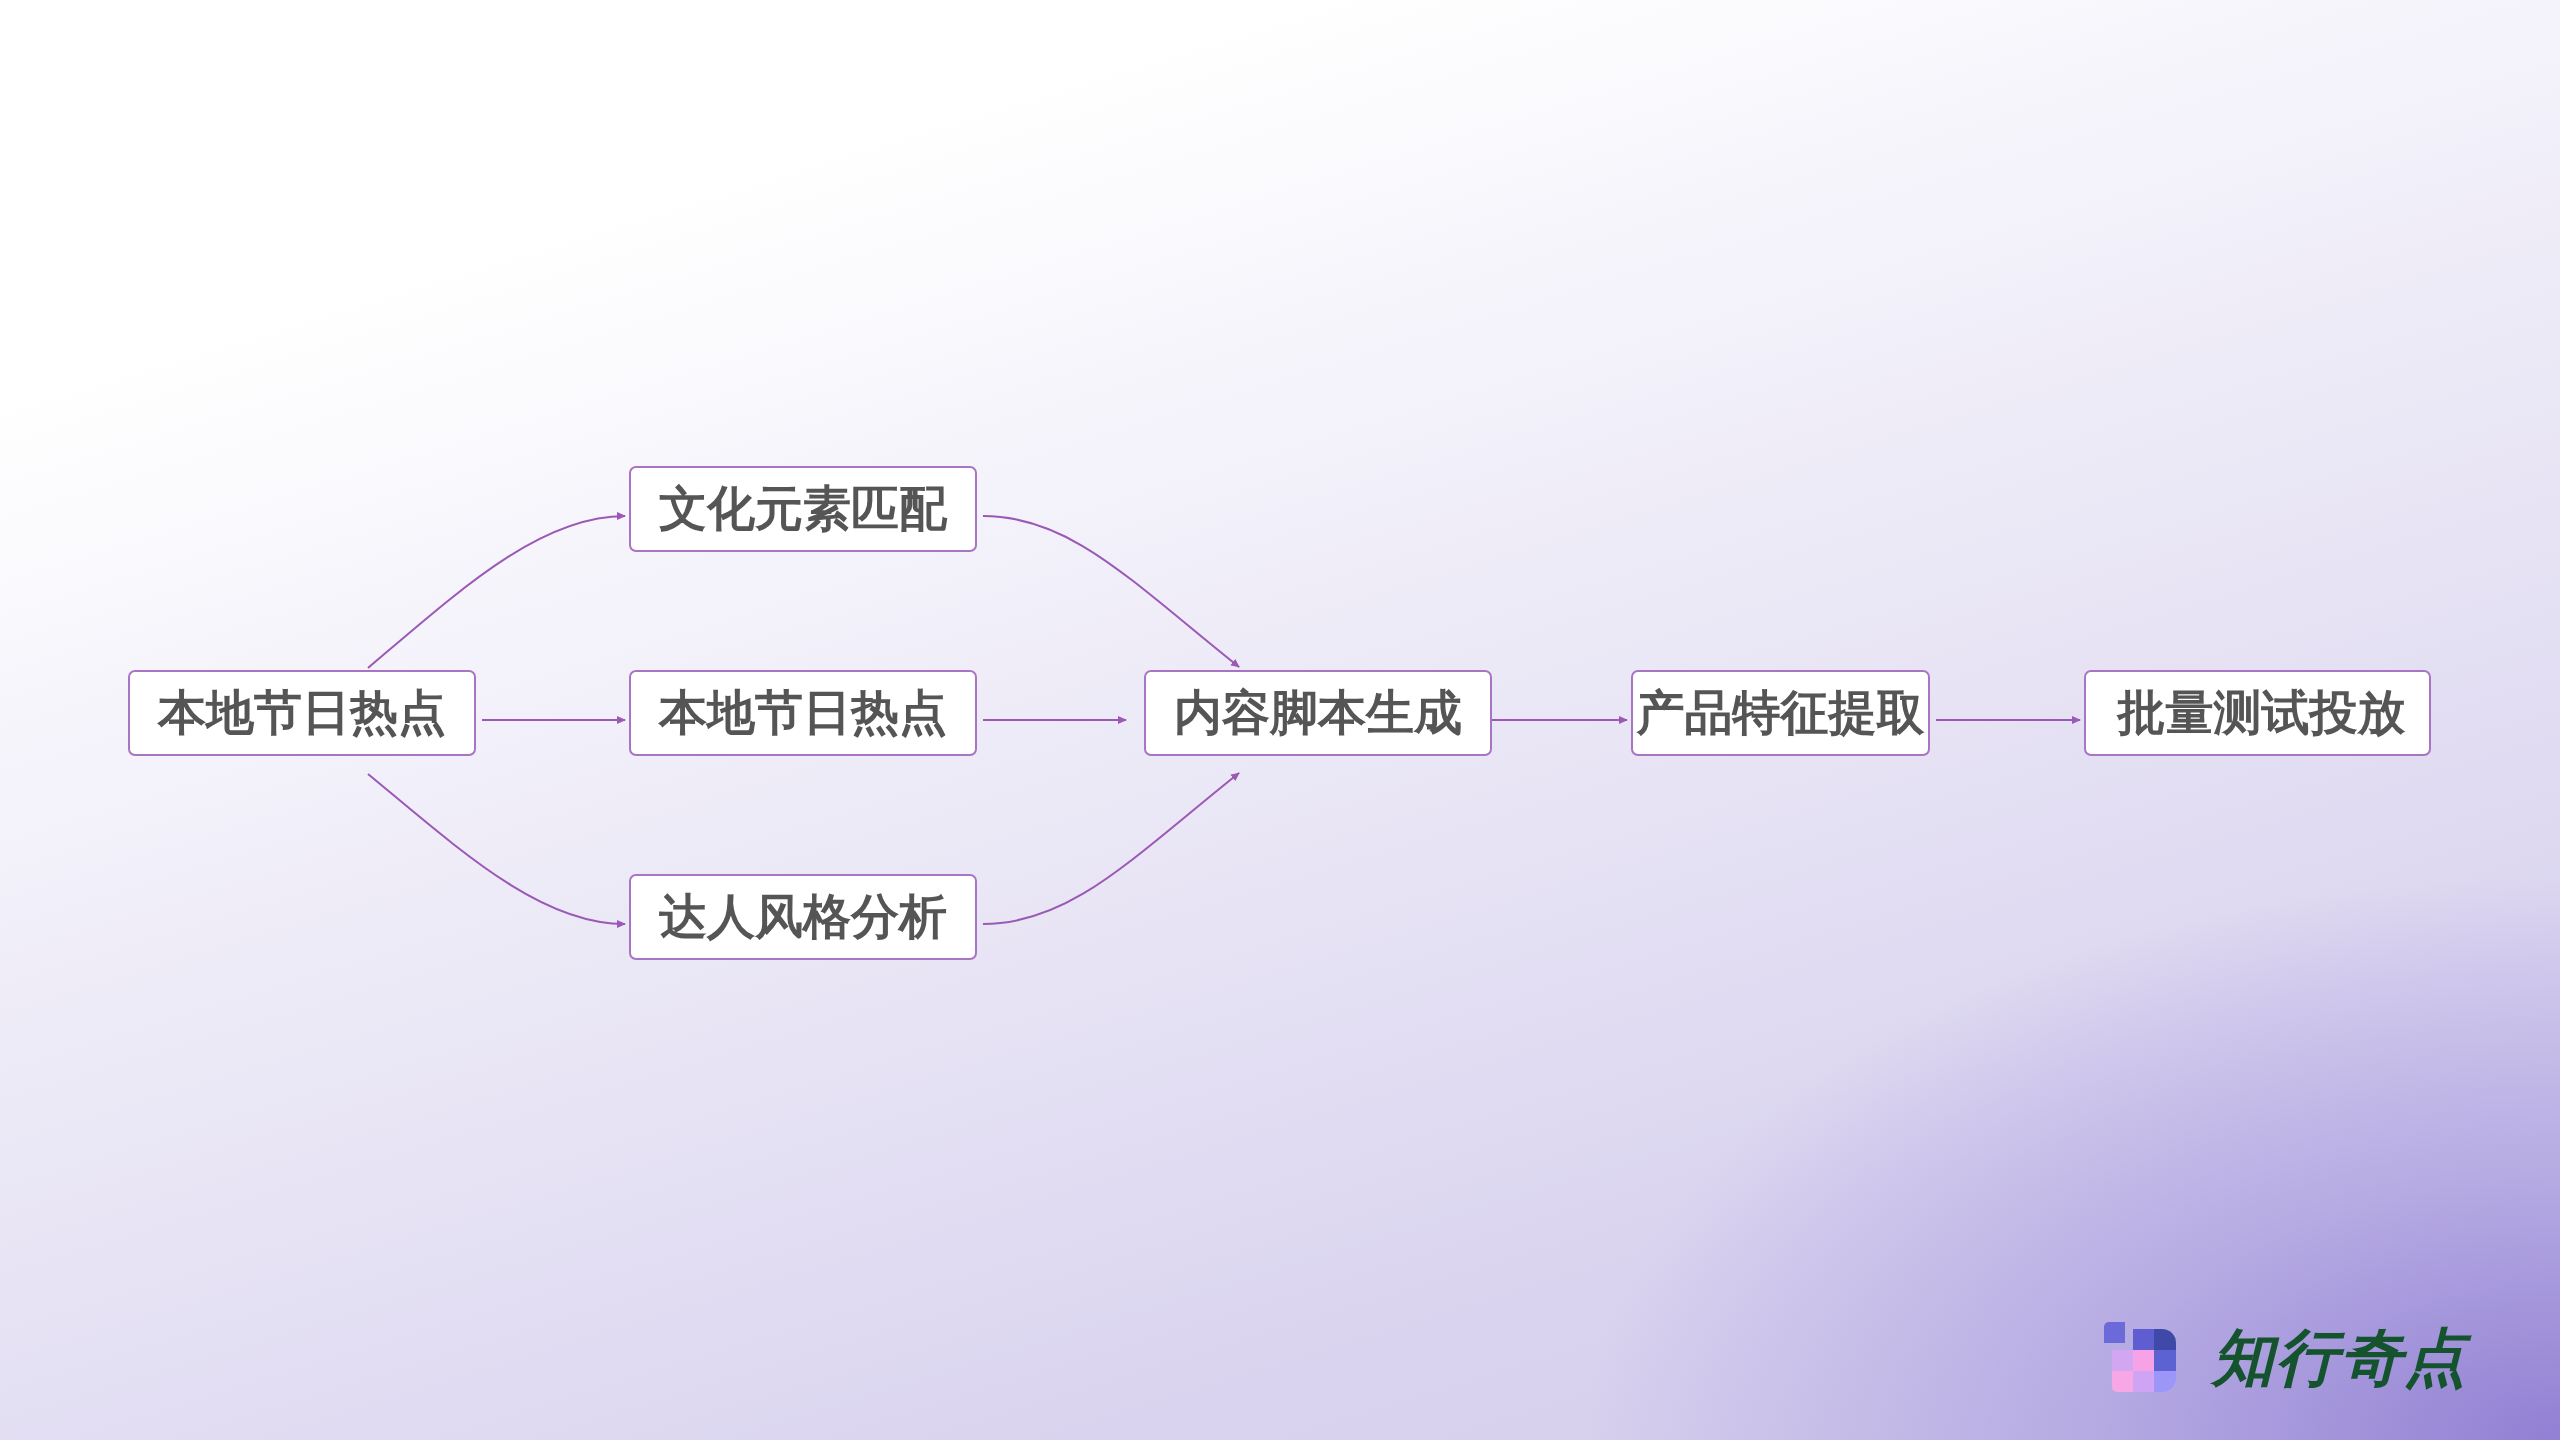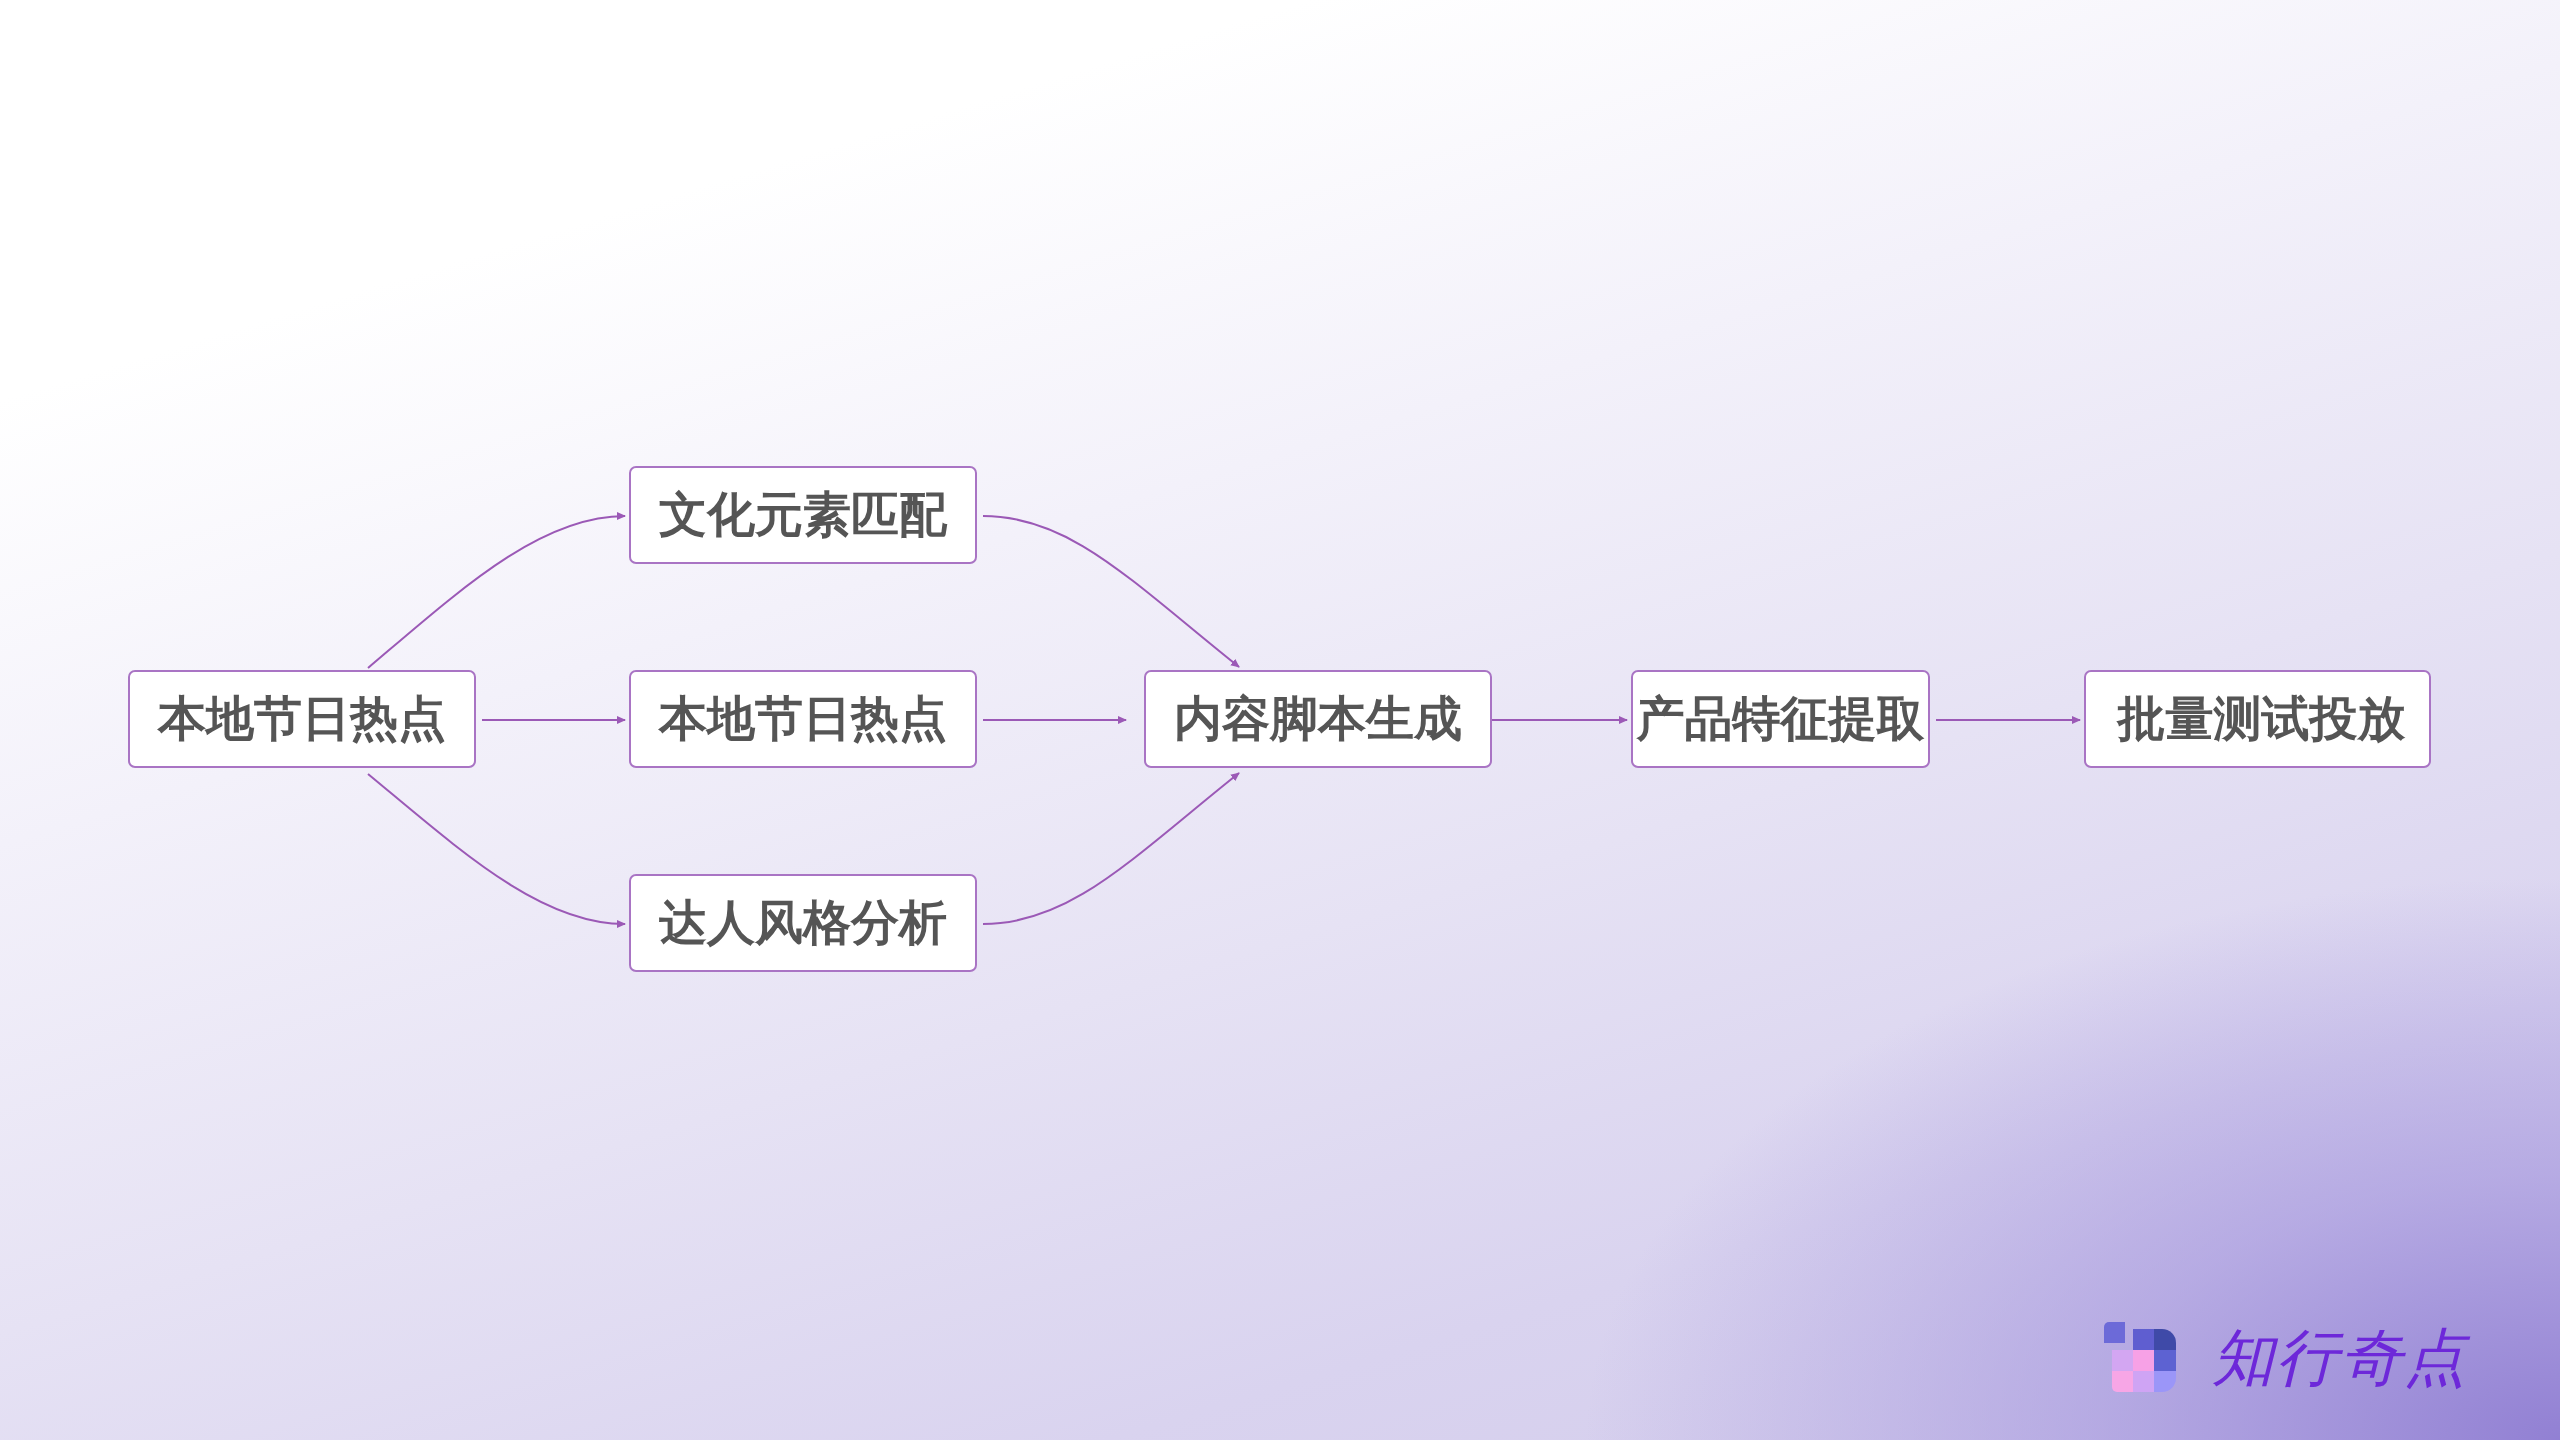--- a/index.html
+++ b/index.html
@@ -3,26 +3,26 @@
 <meta charset="utf-8">
 <style>
   html,body{margin:0;padding:0;}
   body{width:2560px;height:1440px;overflow:hidden;position:relative;
     font-family:"DejaVu Sans","Liberation Sans",sans-serif;
     background:
       radial-gradient(ellipse 1300px 750px at 2560px 1440px, rgba(142,124,210,0.95) 0%, rgba(160,145,220,0.6) 35%, rgba(200,190,235,0) 75%),
       linear-gradient(163deg, #ffffff 0%, #ffffff 18%, #f3f1fa 38%, #e6e2f4 60%, #d9d3ef 80%, #d2cbeb 100%);
   }
   svg.edges{position:absolute;left:0;top:0;width:2560px;height:1440px;}
-  .node{position:absolute;height:98px;box-sizing:border-box;background:#fff;border:2px solid #a974c4;border-radius:7px;
+  .node{position:absolute;height:86px;box-sizing:border-box;background:#fff;border:2px solid #a974c4;border-radius:7px;
     display:flex;align-items:center;justify-content:center;color:#555;font-weight:bold;font-size:48px;letter-spacing:0px;white-space:nowrap;}
   .logo{position:absolute;left:2104px;top:1316px;display:flex;align-items:center;}
   .logo-icon{position:relative;width:72px;height:72px;}
   .logo-icon div{position:absolute;width:21px;height:21px;}
-  .logo-text{margin-left:36px;color:#6d28d9;font-size:62px;font-weight:normal;font-style:italic;letter-spacing:2px;}
+  .logo-text{margin-left:36px;color:#14532d;font-size:62px;font-weight:bold;font-style:italic;letter-spacing:2px;}
 </style>
 </head>
 <body>
 
 <svg class="edges" viewBox="0 0 2560 1440">
   <defs>
     <marker id="ah" markerWidth="10" markerHeight="10" refX="8" refY="5" orient="auto" markerUnits="userSpaceOnUse">
       <path d="M0,1 L9,5 L0,9 Z" fill="#9b59b6"></path>
     </marker>
   </defs>

